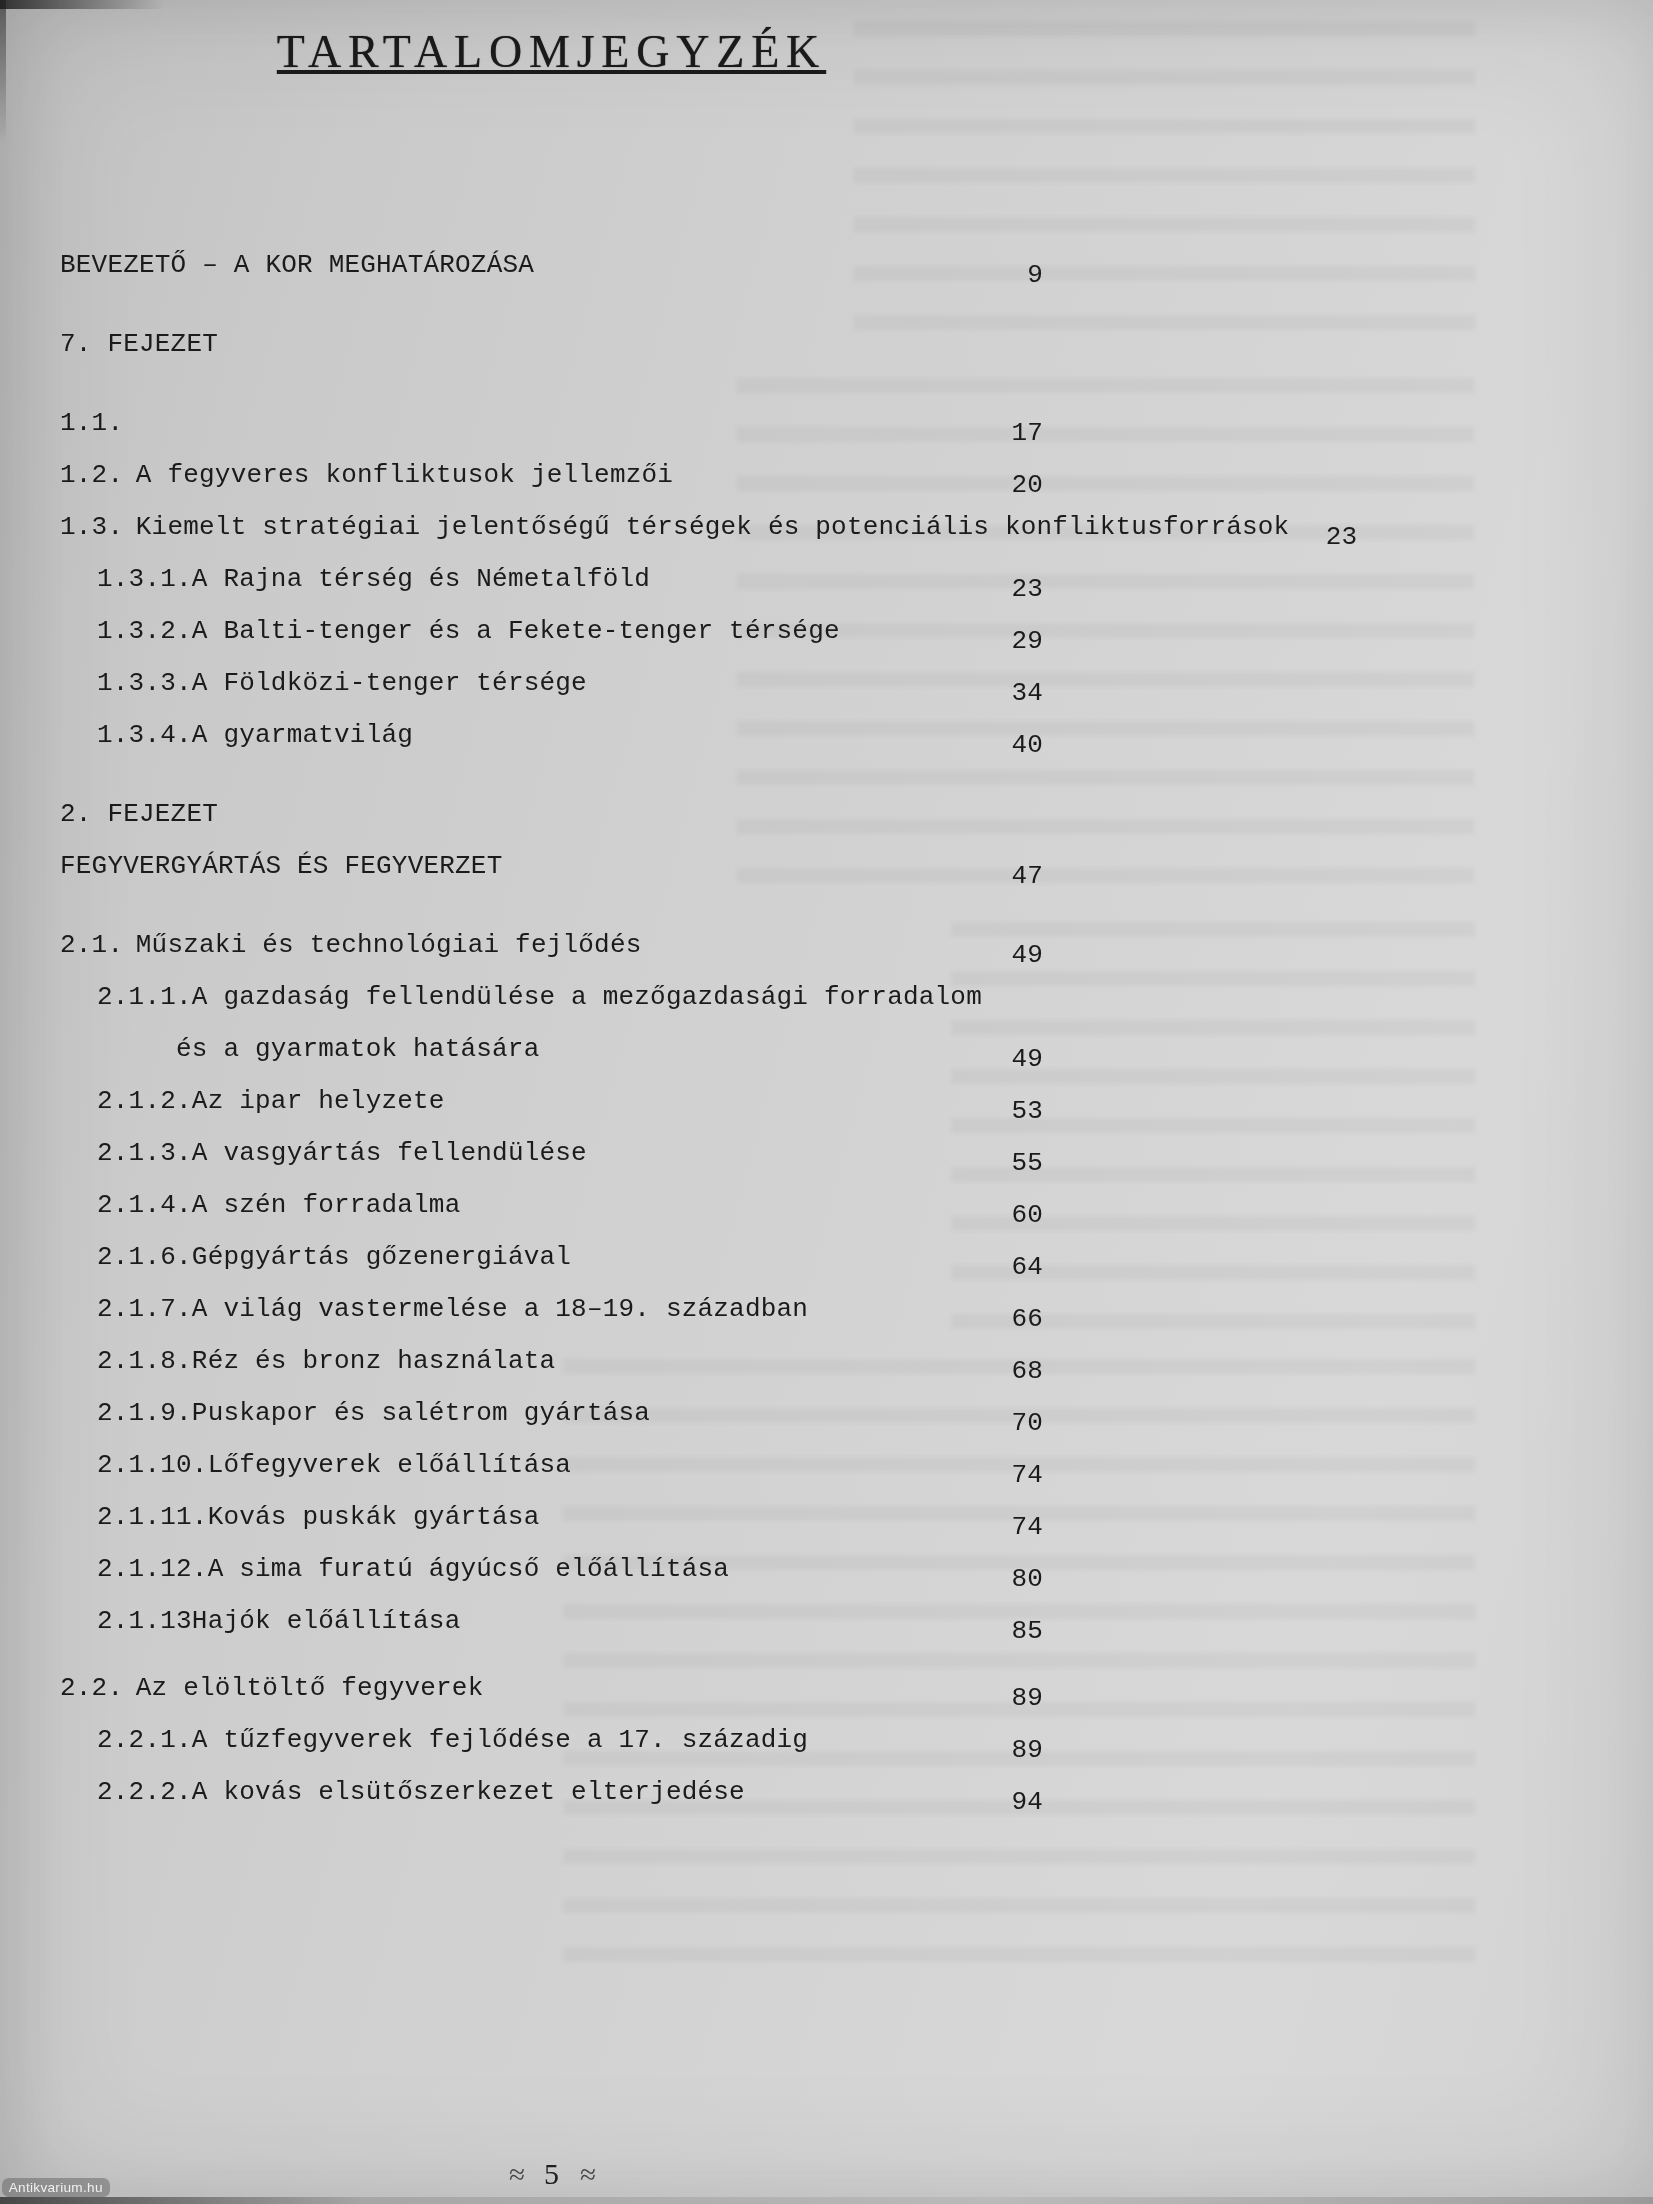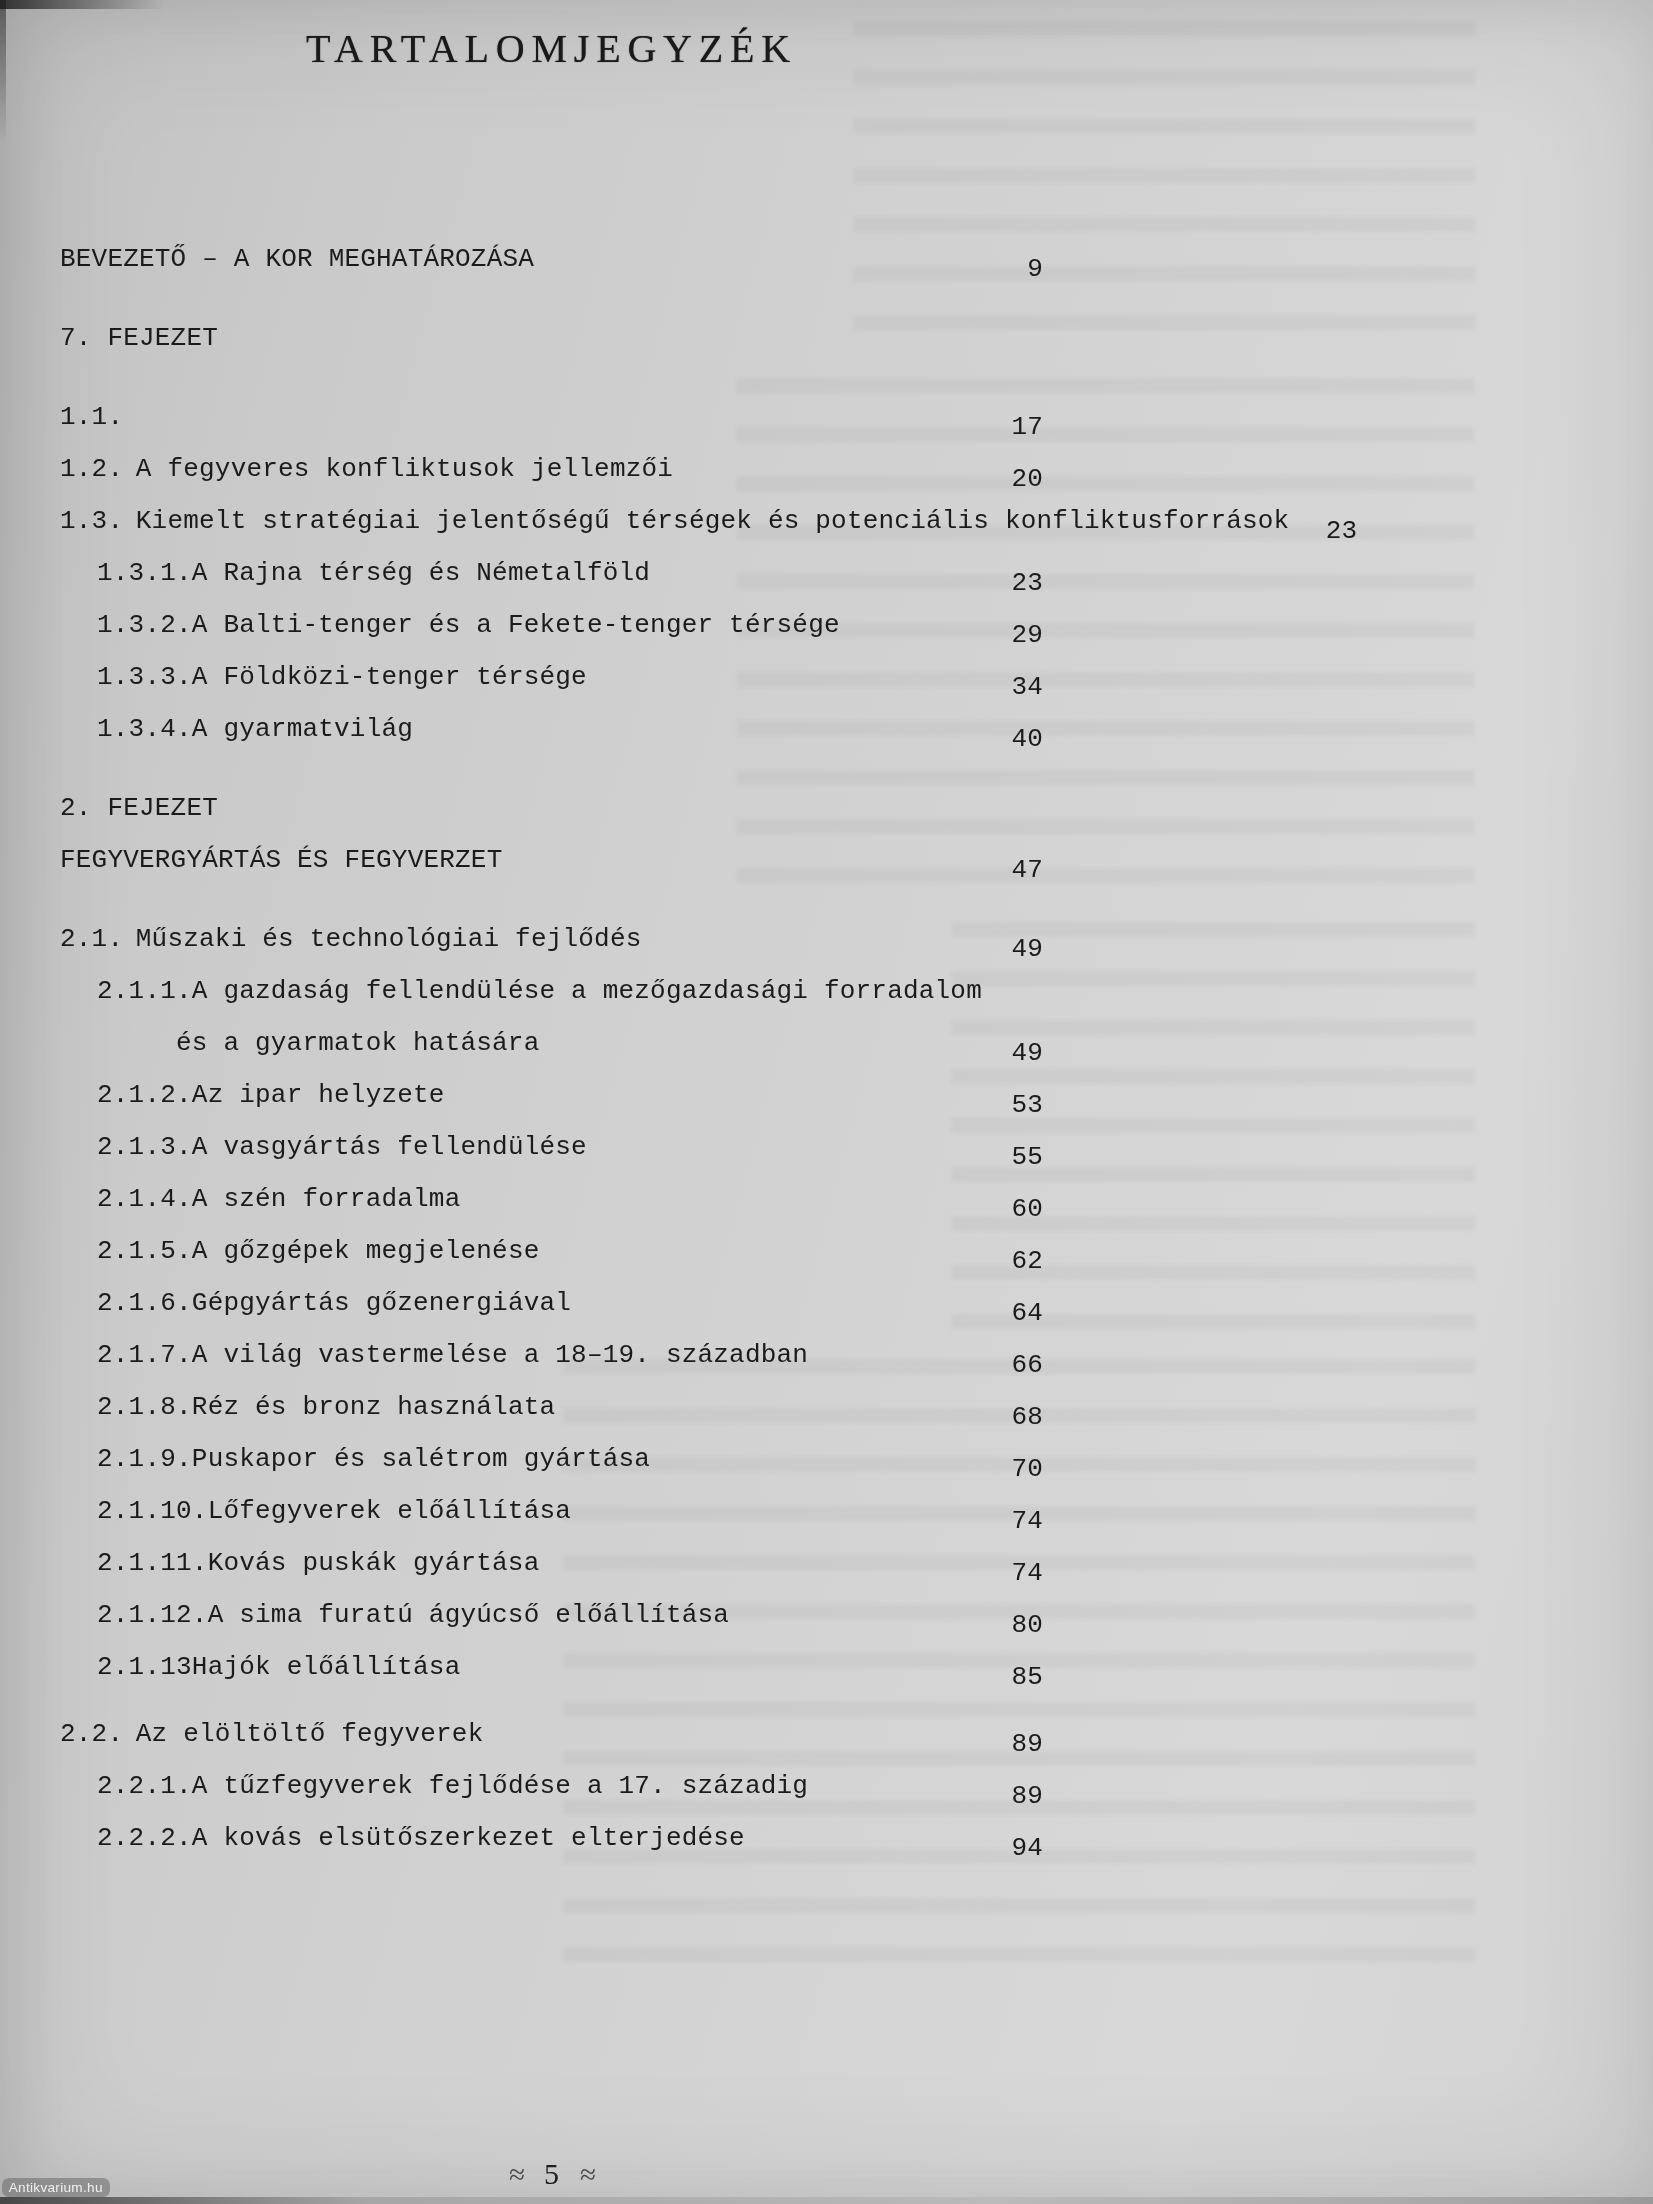--- a/index.html
+++ b/index.html
@@ -31,25 +31,26 @@
     background: repeating-linear-gradient(to bottom, rgba(95,95,95,0.105) 0px, rgba(95,95,95,0.105) 14.6px, rgba(0,0,0,0) 14.6px, rgba(0,0,0,0) 49px); }
   .bleed-1 { left:854px; top:21.3px;  width:621px; height:320px; }
   .bleed-2 { left:737px; top:378px; width:737px; height:505px; }
   .bleed-3 { left:951px; top:922px; width:524px; height:417px; }
   .bleed-4 { left:563px; top:1359px; width:912px; height:631px; }
 
   .content { position:absolute; left:60px; top:23px; width:983px; z-index:3; }
 
   .title {
     text-align:center;
-    font-size:40px;
+    font-size:46px;
     letter-spacing:6.8px;
     font-weight:400;
     text-shadow: 0 0 1px rgba(20,20,20,0.7);
     padding-top:1.9px;
+    text-decoration:underline;
   }
 
   .toc-list { margin-top:161px; font-size:26px; letter-spacing:0.2px;font-family:Liberation Mono, monospace; }
   .toc-entry .row { display:flex; align-items:baseline; line-height:52px; }
   .toc-entry .txt { white-space:nowrap; }
   .pagenum { margin-left:auto; min-width:68px; text-align:right; transform:translateY(9.7px); }
   .level-a .num { margin-right:12.6px; }
   .level-b .main-row { padding-left:37px; }
   .level-b .num { flex:0 0 80px; }
   .level-b .cont-row { padding-left:116px; }
@@ -216,28 +217,20 @@
         <div class="toc-entry level-b">
     <div class="row main-row">
       <span class="num">2.1.4.</span>
       <span class="txt">A szén forradalma</span>
       <span class="pagenum">60</span>
     </div>
 
   </div>
         <div class="toc-entry level-b">
     <div class="row main-row">
-      <span class="num">2.1.5.</span>
-      <span class="txt">A gőzgépek megjelenése</span>
-      <span class="pagenum">62</span>
-    </div>
-
-  </div>
-        <div class="toc-entry level-b">
-    <div class="row main-row">
       <span class="num">2.1.6.</span>
       <span class="txt">Gépgyártás gőzenergiával</span>
       <span class="pagenum">64</span>
     </div>
 
   </div>
         <div class="toc-entry level-b">
     <div class="row main-row">
       <span class="num">2.1.7.</span>
       <span class="txt">A világ vastermelése a 18–19. században</span>

